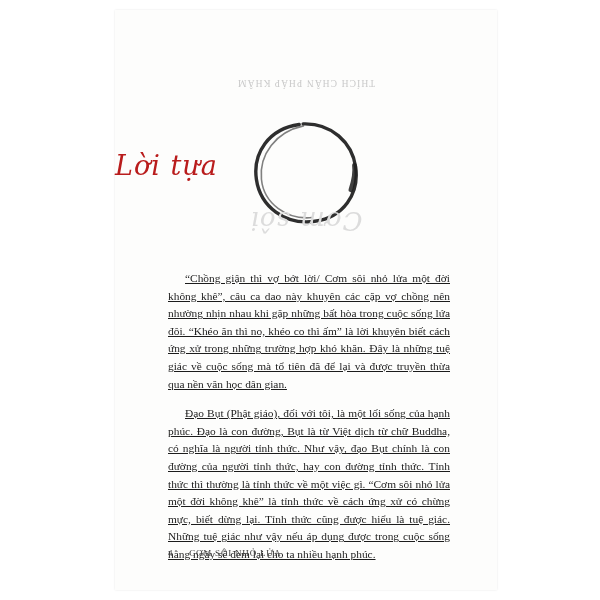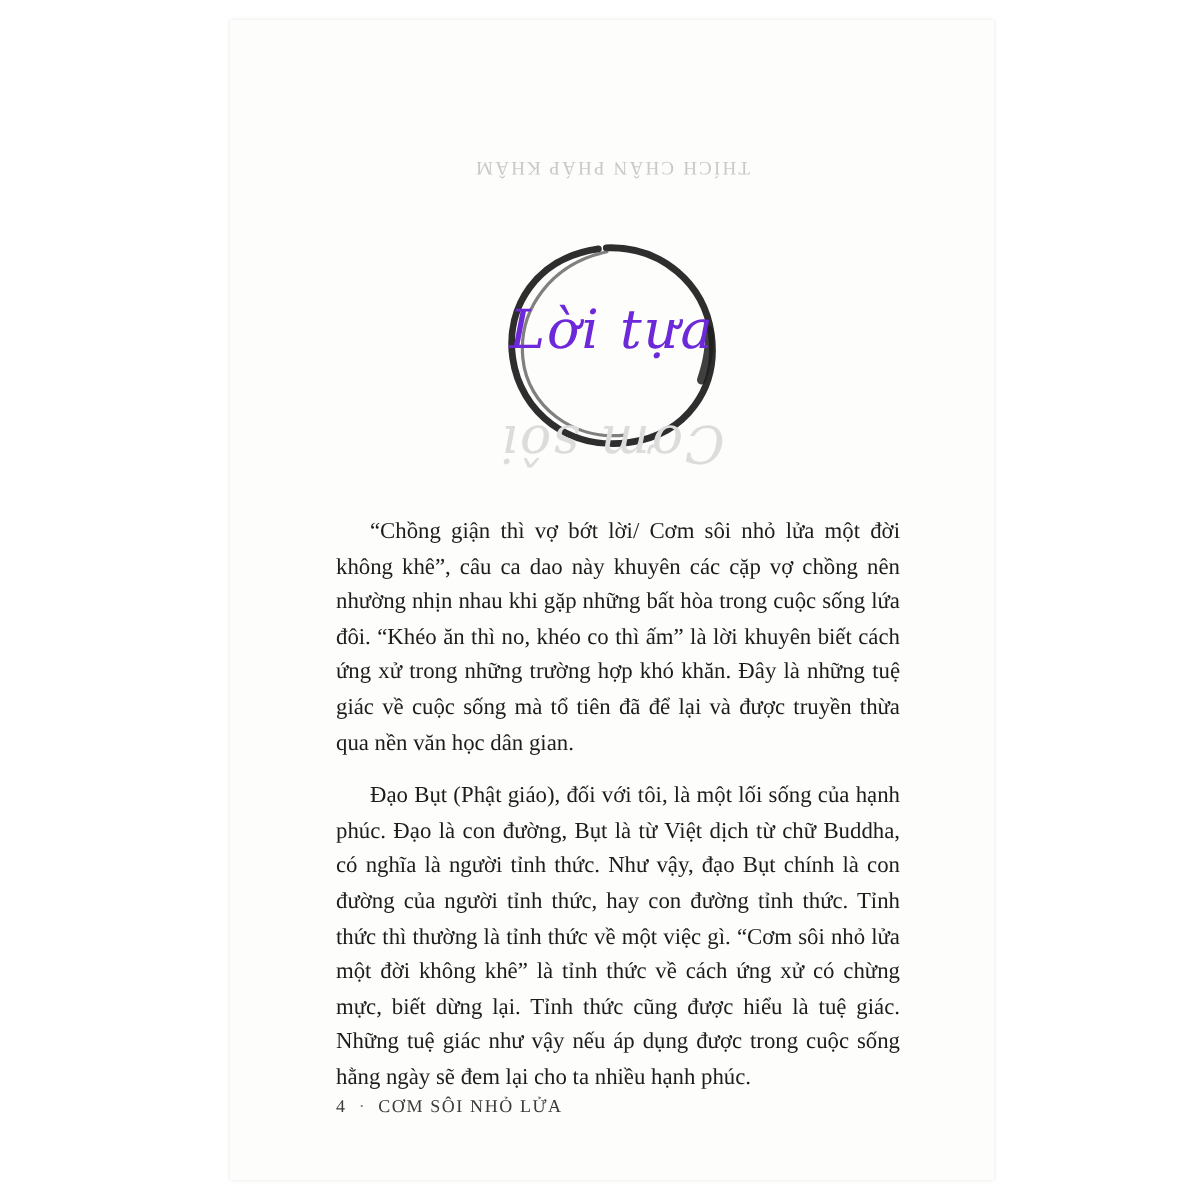--- a/index.html
+++ b/index.html
@@ -50,25 +50,25 @@
     top: 108px;
     width: 116px;
     height: 110px;
   }
   
   .chapter-title {
     position: absolute;
     left: 0;
     top: 140px;
     width: 382px;
-    text-align: center;
+    text-align: left;
     font-family: "DejaVu Serif", serif;
     font-style: italic;
     font-size: 27px;
-    color: #6d28d9;
+    color: #b91c1c;
     letter-spacing: 1px;
   }
   
   .ghost-watermark {
     position: absolute;
     left: 0;
     top: 196px;
     width: 382px;
     text-align: center;
     font-family: "DejaVu Serif", serif;
@@ -84,22 +84,23 @@
     left: 53px;
     top: 248px;
     width: 282px;
     font-family: "Liberation Serif", serif;
     font-size: 11.4px;
     line-height: 17.6px;
     color: #1c1c1c;
     text-align: justify;
   }
   .body-text p {
-    margin: 0 0 9px 0;
+    margin: 12px 0 9px 0;
     text-indent: 17px;
+    text-decoration: underline;
   }
   
   .footer {
     position: absolute;
     left: 53px;
     top: 538px;
     width: 300px;
     font-family: "Liberation Serif", serif;
     font-size: 9px;
     letter-spacing: 0.8px;

